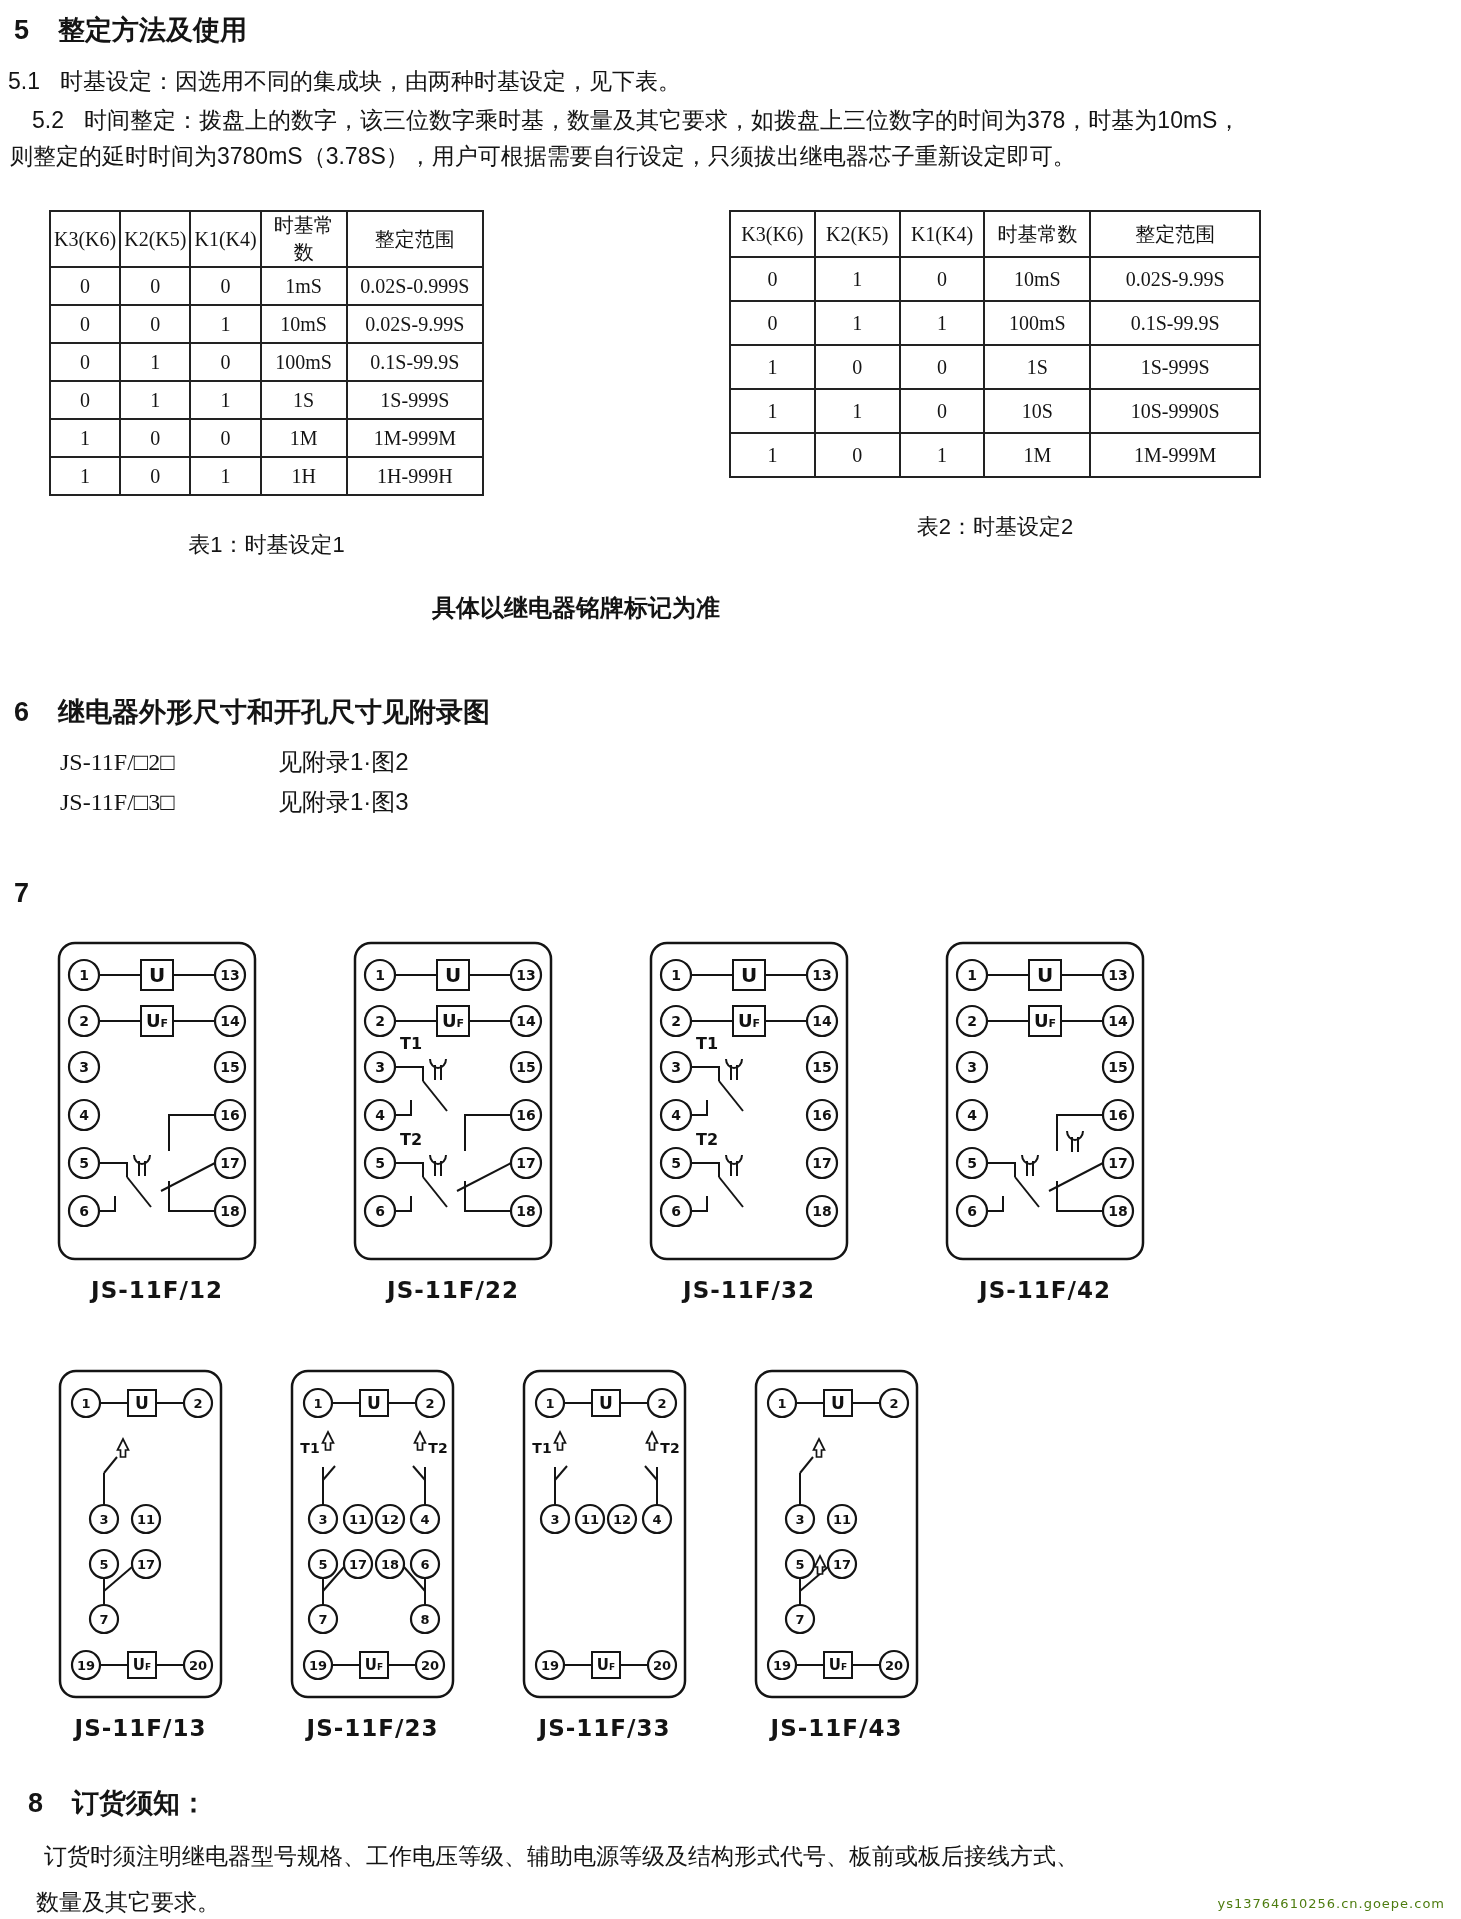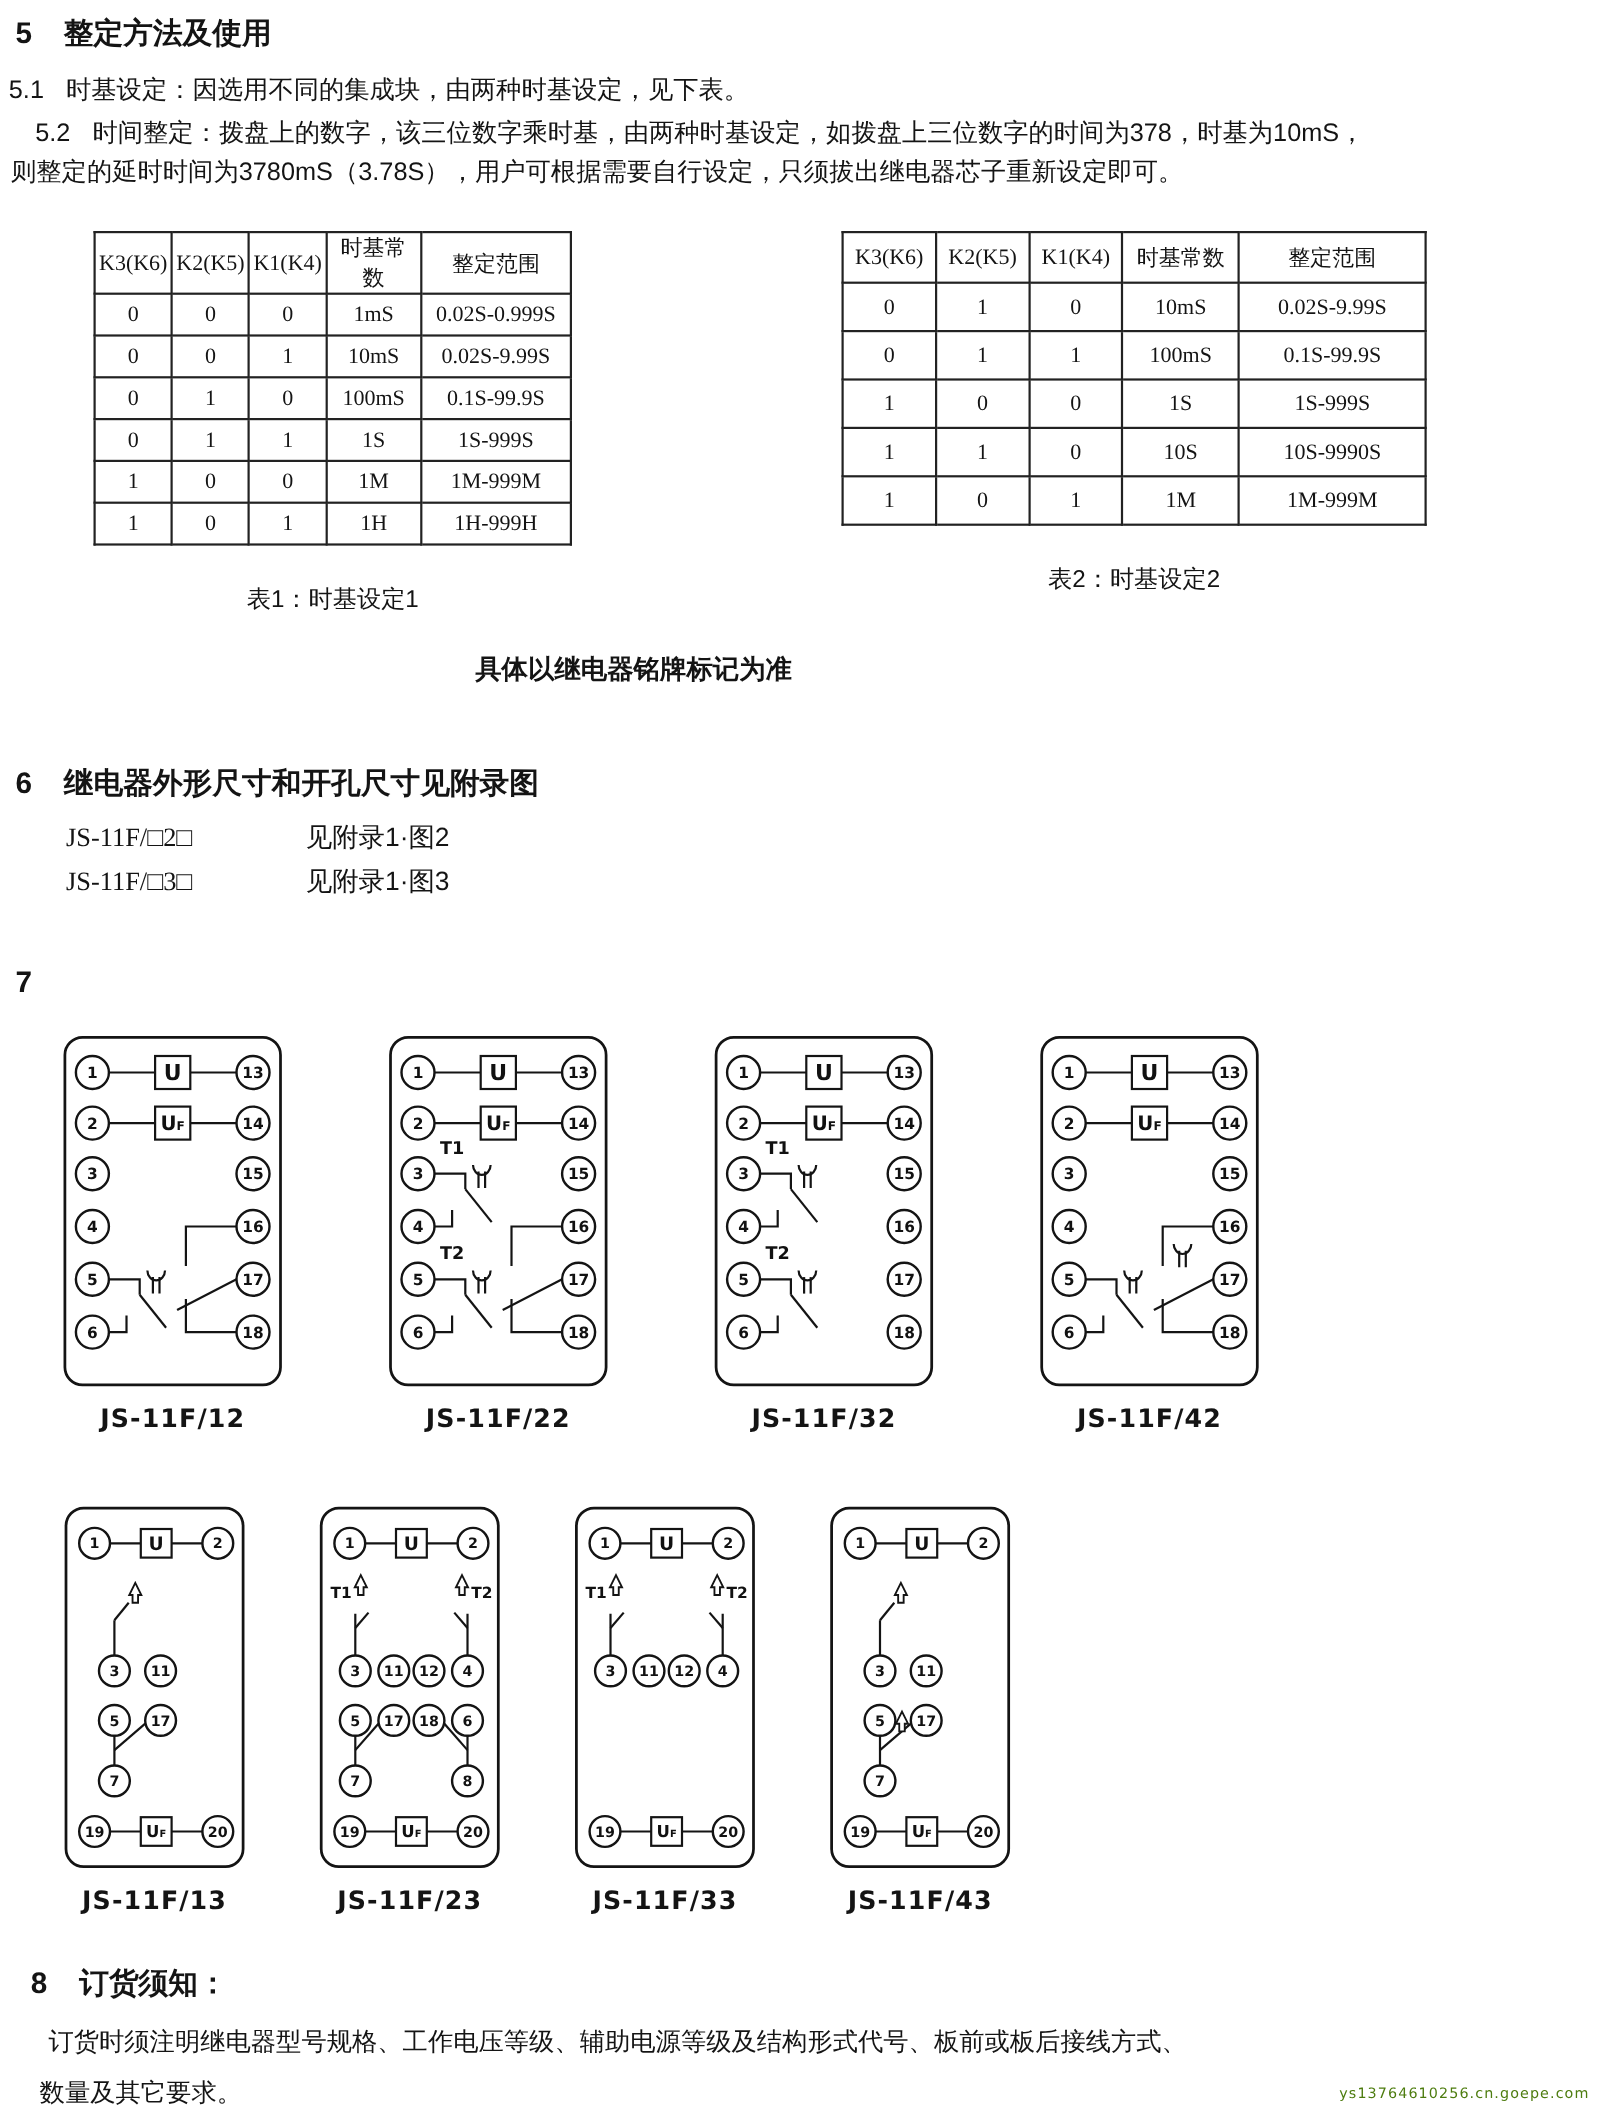--- a/index.html
+++ b/index.html
@@ -11,21 +11,21 @@
   
   .sec-head{display:flex;align-items:baseline;font-weight:bold;font-size:27px;margin:0;}
   .sec-head .num{width:44px;padding-left:14px;flex:0 0 auto;}
   .para{display:flex;align-items:flex-end;font-size:23px;margin-top:16px;line-height:34px;}
   .para .num{width:52px;padding-left:8px;flex:0 0 auto;}
   .para2line{font-size:23px;line-height:36px;margin-top:4px;}
   .para2line .l2{padding-left:10px;}
   .p52row{display:flex;align-items:baseline;margin-left:24px;}
   .p52row .num{width:52px;padding-left:8px;flex:0 0 auto;}
   
-  .tables-row{display:flex;align-items:flex-start;margin-top:36px;padding-left:85px;}
+  .tables-row{display:flex;align-items:flex-start;margin-top:36px;padding-left:49px;}
   .tblwrap1{width:435px;flex:0 0 auto;}
   .tblwrap2{width:532px;flex:0 0 auto;margin-left:245px;}
   table.dtable{border-collapse:collapse;width:100%;font-family:"Liberation Serif",serif;}
   table.dtable th,table.dtable td{
     border:2px solid #222;text-align:center;font-weight:normal;padding:0 3px;
     font-size:20px;color:#141414;
   }
   .tblwrap1 th{height:38px;}  .tblwrap1 td{height:36px;}
   .tblwrap2 th{height:44px;}  .tblwrap2 td{height:42px;}
   table.dtable th:nth-child(1),table.dtable th:nth-child(2),table.dtable th:nth-child(3){width:16%;}
@@ -69,21 +69,21 @@
   </h1>
 
   <div class="para">
     <span class="num">5.1</span>
     <span>时基设定：因选用不同的集成块，由两种时基设定，见下表。</span>
   </div>
 
   <div class="para2line">
     <div class="p52row">
       <span class="num">5.2</span>
-      <span>时间整定：拨盘上的数字，该三位数字乘时基，由两种时基设定，如拨盘上三位数字的时间为378，时基为10mS，</span>
+      <span>时间整定：拨盘上的数字，该三位数字乘时基，数量及其它要求，如拨盘上三位数字的时间为378，时基为10mS，</span>
     </div>
     <div class="l2">则整定的延时时间为3780mS（3.78S），用户可根据需要自行设定，只须拔出继电器芯子重新设定即可。</div>
   </div>
 
   <div class="tables-row">
     <div class="tblwrap1">
       <table class="dtable">
           <tbody>
             <tr>
               <th>K3(K6)</th>

